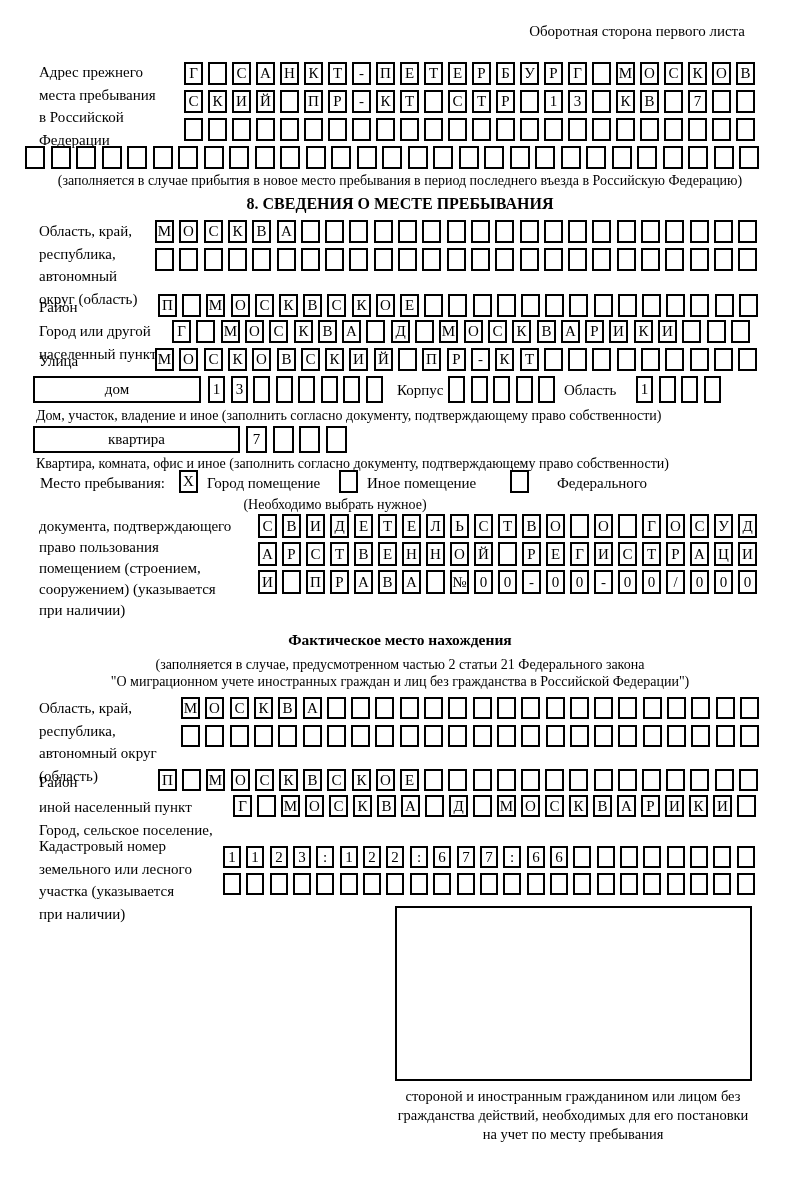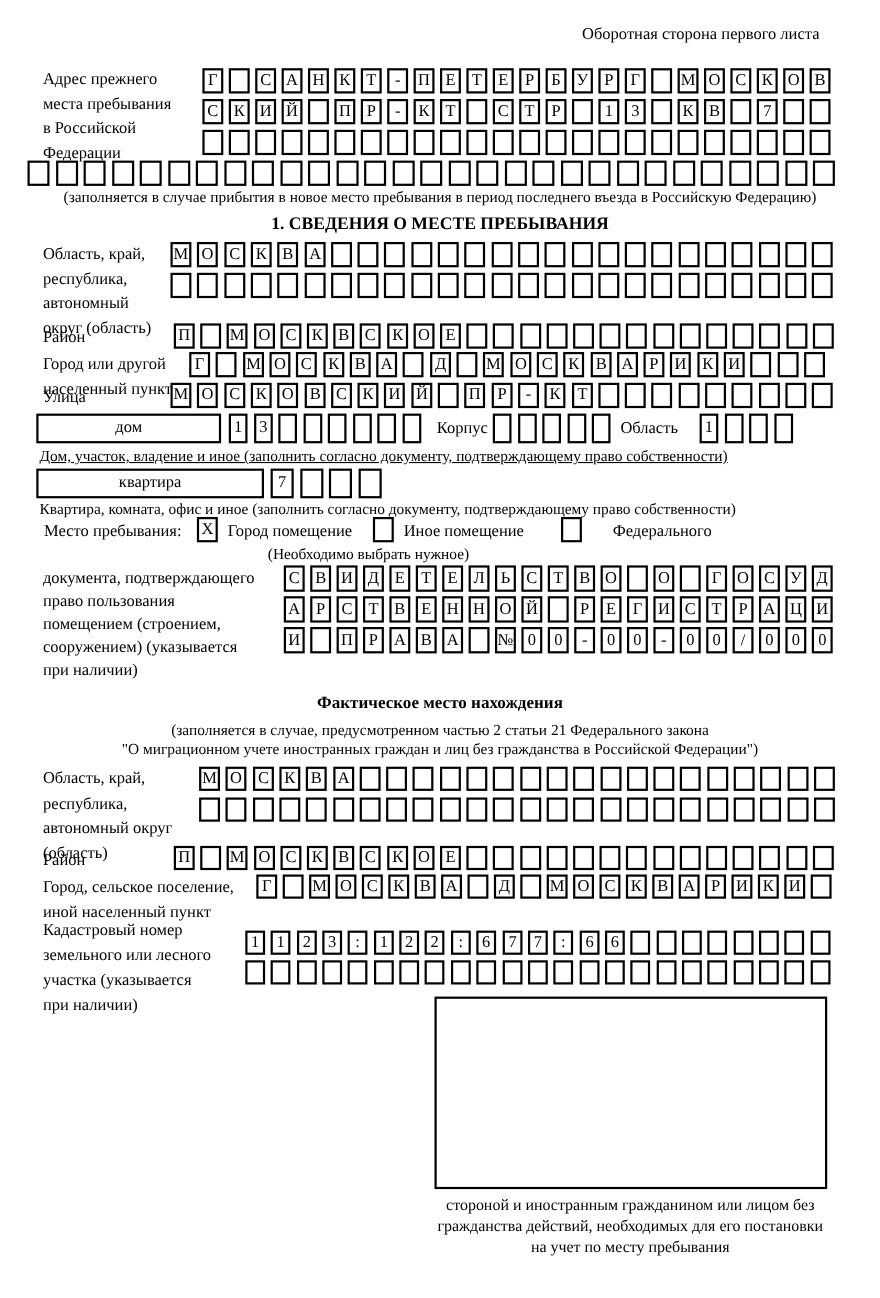--- a/index.html
+++ b/index.html
@@ -146,21 +146,21 @@
       <div class="cell" style="left: 561px; width: 20px; height: 23px; line-height: 19px;"></div>
       <div class="cell" style="left: 587px; width: 20px; height: 23px; line-height: 19px;"></div>
       <div class="cell" style="left: 612px; width: 20px; height: 23px; line-height: 19px;"></div>
       <div class="cell" style="left: 638px; width: 20px; height: 23px; line-height: 19px;"></div>
       <div class="cell" style="left: 663px; width: 20px; height: 23px; line-height: 19px;"></div>
       <div class="cell" style="left: 689px; width: 20px; height: 23px; line-height: 19px;"></div>
       <div class="cell" style="left: 714px; width: 20px; height: 23px; line-height: 19px;"></div>
     </div>
   <div class="note center" style="top:173px;">(заполняется в случае прибытия в новое место пребывания в период последнего въезда в Российскую Федерацию)</div>
 
-  <div class="heading center" style="top:195px; position:absolute;">1. СВЕДЕНИЯ О МЕСТЕ ПРЕБЫВАНИЯ</div>
+  <div class="heading center" style="top:195px; position:absolute;">8. СВЕДЕНИЯ О МЕСТЕ ПРЕБЫВАНИЯ</div>
 
   <div class="lbl" style="left:39px; top:220px;">
       <div>Область, край,</div>
       <div>республика,</div>
       <div>автономный</div>
       <div>округ (область)</div>
     </div>
   <div class="grid-row" style="left: 155px; top: 220px;">
       <div class="cell" style="left: 0px; width: 19px; height: 23px; line-height: 19px;">М</div>
       <div class="cell" style="left: 24px; width: 19px; height: 23px; line-height: 19px;">О</div>
@@ -324,21 +324,21 @@
       <div class="cell" style="left: 68px; width: 17px; height: 27px; line-height: 23px;"></div>
       <div class="cell" style="left: 90px; width: 17px; height: 27px; line-height: 23px;"></div>
     </div>
   <div class="lbl" style="left:564px; top:379px;">Область</div>
   <div class="grid-row" style="left: 636px; top: 376px;">
       <div class="cell" style="left: 0px; width: 17px; height: 27px; line-height: 23px;">1</div>
       <div class="cell" style="left: 23px; width: 17px; height: 27px; line-height: 23px;"></div>
       <div class="cell" style="left: 45px; width: 17px; height: 27px; line-height: 23px;"></div>
       <div class="cell" style="left: 68px; width: 17px; height: 27px; line-height: 23px;"></div>
     </div>
-  <div class="note" style="left:36px; top:408px;text-decoration:underline;">Дом, участок, владение и иное (заполнить согласно документу, подтверждающему право собственности)</div>
+  <div class="note" style="left:36px; top:408px;">Дом, участок, владение и иное (заполнить согласно документу, подтверждающему право собственности)</div>
 
   <div class="longbox" style="left:33px; top:426px; width:207px; height:27px; line-height:23px;">квартира</div>
   <div class="grid-row" style="left: 246px; top: 426px;">
       <div class="cell" style="left: 0px; width: 21px; height: 27px; line-height: 23px;">7</div>
       <div class="cell" style="left: 27px; width: 21px; height: 27px; line-height: 23px;"></div>
       <div class="cell" style="left: 53px; width: 21px; height: 27px; line-height: 23px;"></div>
       <div class="cell" style="left: 80px; width: 21px; height: 27px; line-height: 23px;"></div>
     </div>
   <div class="note" style="left:36px; top:456px;">Квартира, комната, офис и иное (заполнить согласно документу, подтверждающему право собственности)</div>
 
@@ -514,22 +514,22 @@
       <div class="cell" style="left: 436px; width: 19px; height: 22px; line-height: 18px;"></div>
       <div class="cell" style="left: 460px; width: 19px; height: 22px; line-height: 18px;"></div>
       <div class="cell" style="left: 484px; width: 19px; height: 22px; line-height: 18px;"></div>
       <div class="cell" style="left: 508px; width: 19px; height: 22px; line-height: 18px;"></div>
       <div class="cell" style="left: 532px; width: 19px; height: 22px; line-height: 18px;"></div>
       <div class="cell" style="left: 557px; width: 19px; height: 22px; line-height: 18px;"></div>
       <div class="cell" style="left: 581px; width: 19px; height: 22px; line-height: 18px;"></div>
     </div>
 
   <div class="lbl" style="left:39px; top:796px;">
+      <div>иной населенный пункт</div>
       <div>Город, сельское поселение,</div>
-      <div>иной населенный пункт</div>
     </div>
   <div class="grid-row" style="left: 233px; top: 795px;">
       <div class="cell" style="left: 0px; width: 19px; height: 22px; line-height: 18px;">Г</div>
       <div class="cell" style="left: 24px; width: 19px; height: 22px; line-height: 18px;"></div>
       <div class="cell" style="left: 48px; width: 19px; height: 22px; line-height: 18px;">М</div>
       <div class="cell" style="left: 72px; width: 19px; height: 22px; line-height: 18px;">О</div>
       <div class="cell" style="left: 96px; width: 19px; height: 22px; line-height: 18px;">С</div>
       <div class="cell" style="left: 120px; width: 19px; height: 22px; line-height: 18px;">К</div>
       <div class="cell" style="left: 144px; width: 19px; height: 22px; line-height: 18px;">В</div>
       <div class="cell" style="left: 168px; width: 19px; height: 22px; line-height: 18px;">А</div>

